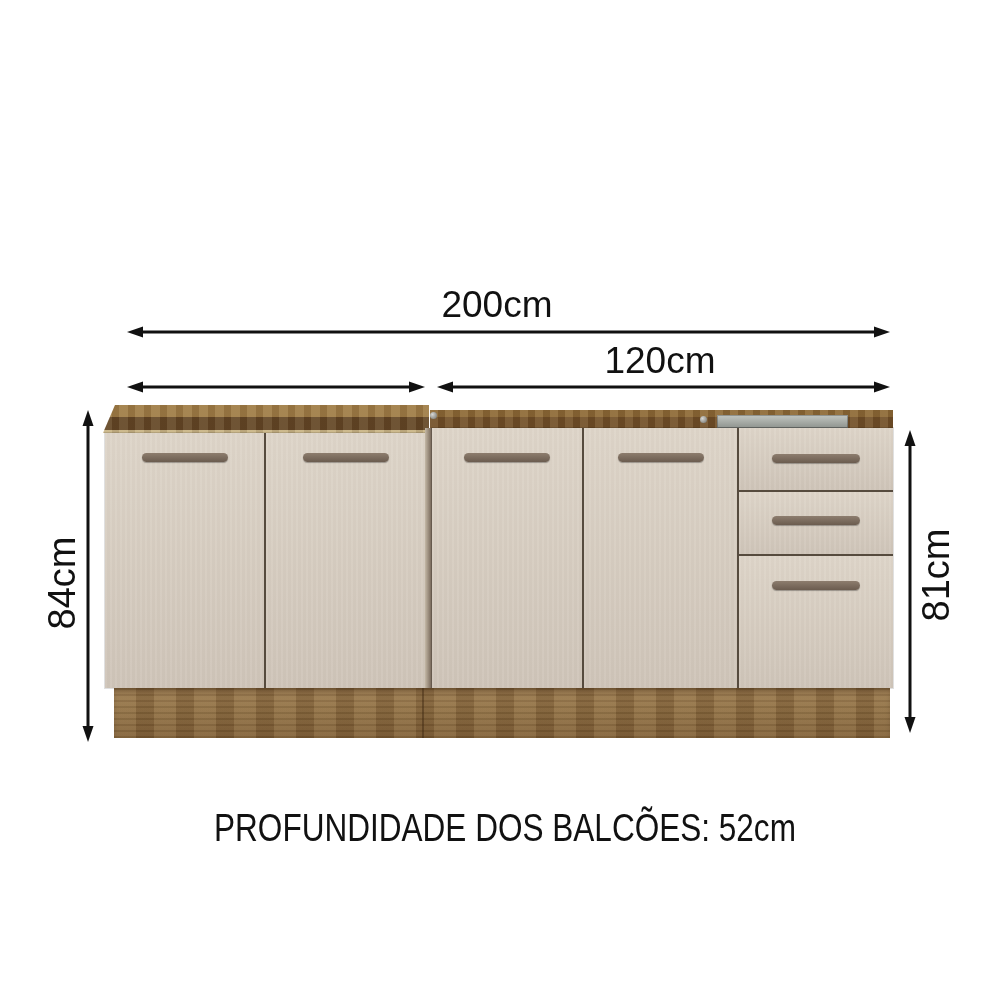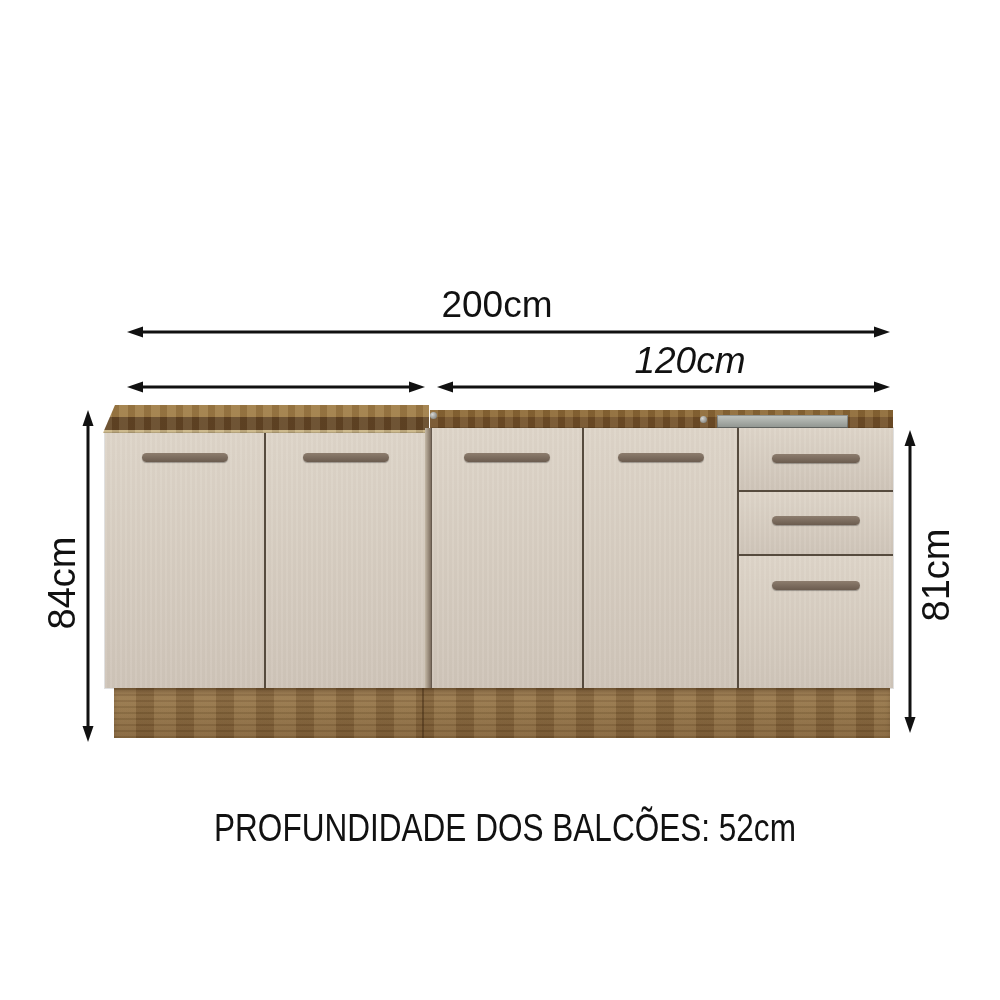--- a/index.html
+++ b/index.html
@@ -9,21 +9,21 @@
   }
   .arrows{position:absolute;left:0;top:0;width:1000px;height:1000px;}
   .arrows line{stroke:var(--arrow,#111);stroke-width:3;}
   .arrows polygon{fill:var(--arrow,#111);}
   .dim-label{
     position:absolute;font-size:37px;line-height:1;text-align:center;
     color:var(--arrow,#111);white-space:nowrap;
   }
   .l200{left:377px;top:286px;width:240px;}
   .l80{left:192px;top:342px;width:160px;}
-  .l120{left:600px;top:342px;width:180px;font-style:italic;}
+  .l120{left:570px;top:342px;width:180px;}
   .vlabel{position:absolute;width:170px;font-size:38px;line-height:1;text-align:center;
     transform:rotate(-90deg);color:var(--arrow,#111);white-space:nowrap;}
   .l84{left:-23px;top:564px;}
   .l81{left:851px;top:556px;}
 
   
   .countertop-left{
     position:absolute;left:103px;top:405px;width:326px;height:28px;
     clip-path:polygon(12px 0,100% 0,100% 100%,0 100%);
     background:

